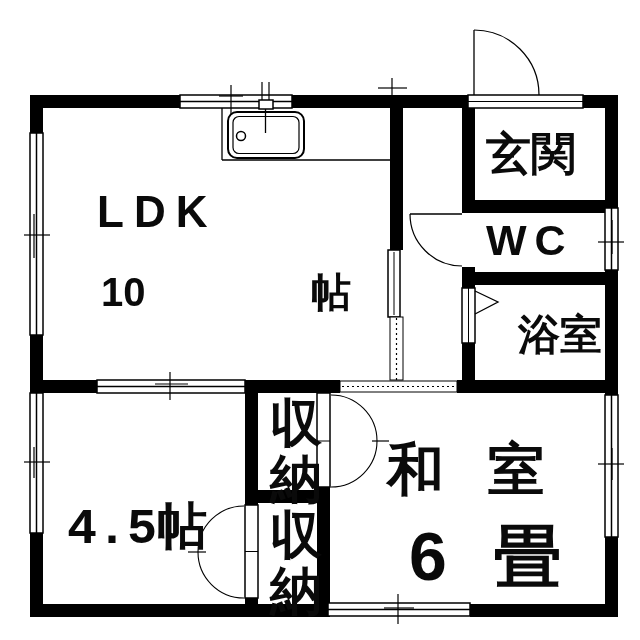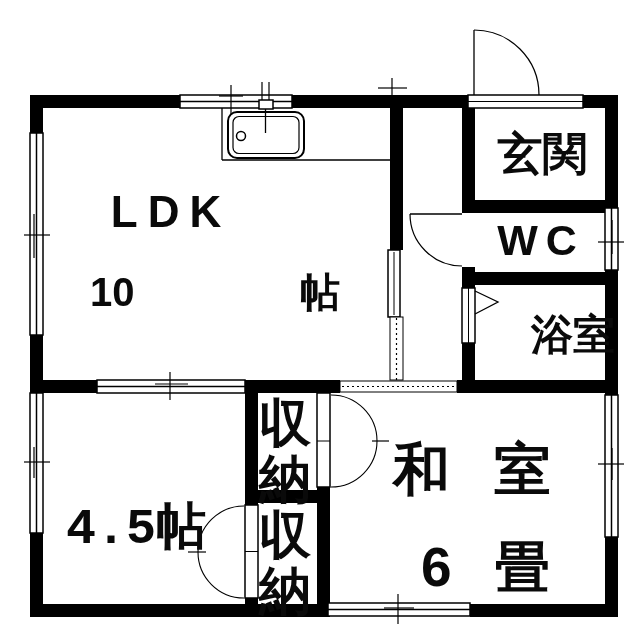--- a/index.html
+++ b/index.html
@@ -9,29 +9,29 @@
     background:#ffffff;
     font-family:"Liberation Sans", sans-serif;
     overflow:hidden;
   }
   .plan svg{position:absolute;left:0;top:0;}
   .lbl{
     position:absolute;
     color:#0a0a0a;
     font-weight:bold;
     line-height:1;
-    text-align:center;
     white-space:nowrap;
+    padding-left:11px;
   }
   .lbl-ldk{left:86px;top:190px;width:170px;font-size:44px;letter-spacing:10px;}
   .lbl-ldk-size{left:90px;top:272px;width:250px;font-size:40px;display:flex;justify-content:space-between;}
   .lbl-western{left:56px;top:443px;width:160px;font-size:52px;word-spacing:26px;}
   .lbl-western-size{left:56px;top:505px;width:160px;font-size:50px;font-family:Liberation Mono, monospace;}
   .lbl-japanese{left:376px;top:441px;width:192px;font-size:57px;word-spacing:28px;}
-  .lbl-japanese-size{left:398px;top:540px;width:175px;font-size:55px;word-spacing:28px;}
+  .lbl-japanese-size{left:398px;top:522px;width:175px;font-size:68px;word-spacing:28px;}
   .lbl-entrance{left:475px;top:131px;width:135px;font-size:45px;}
   .lbl-wc{left:475px;top:219px;width:132px;font-size:43px;letter-spacing:8px;}
   .lbl-bath{left:475px;top:314px;width:132px;font-size:42px;margin-left:32px;}
   .lbl-closet{width:48px;font-size:52px;line-height:1.07;white-space:normal;word-break:break-all;}
   .lbl-closet-1{left:259px;top:396px;}
   .lbl-closet-2{left:259px;top:508px;}
 </style>
 </head>
 <body>
 

